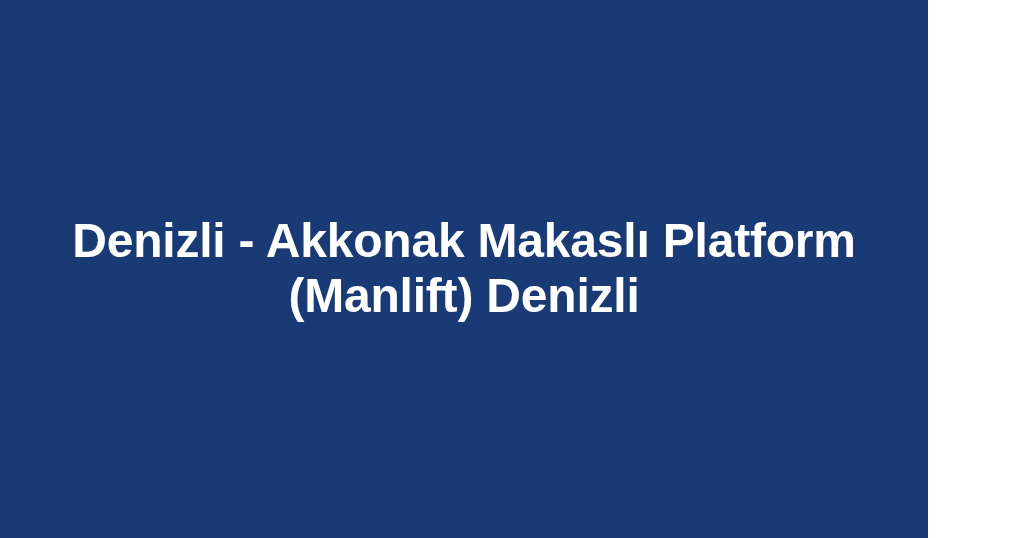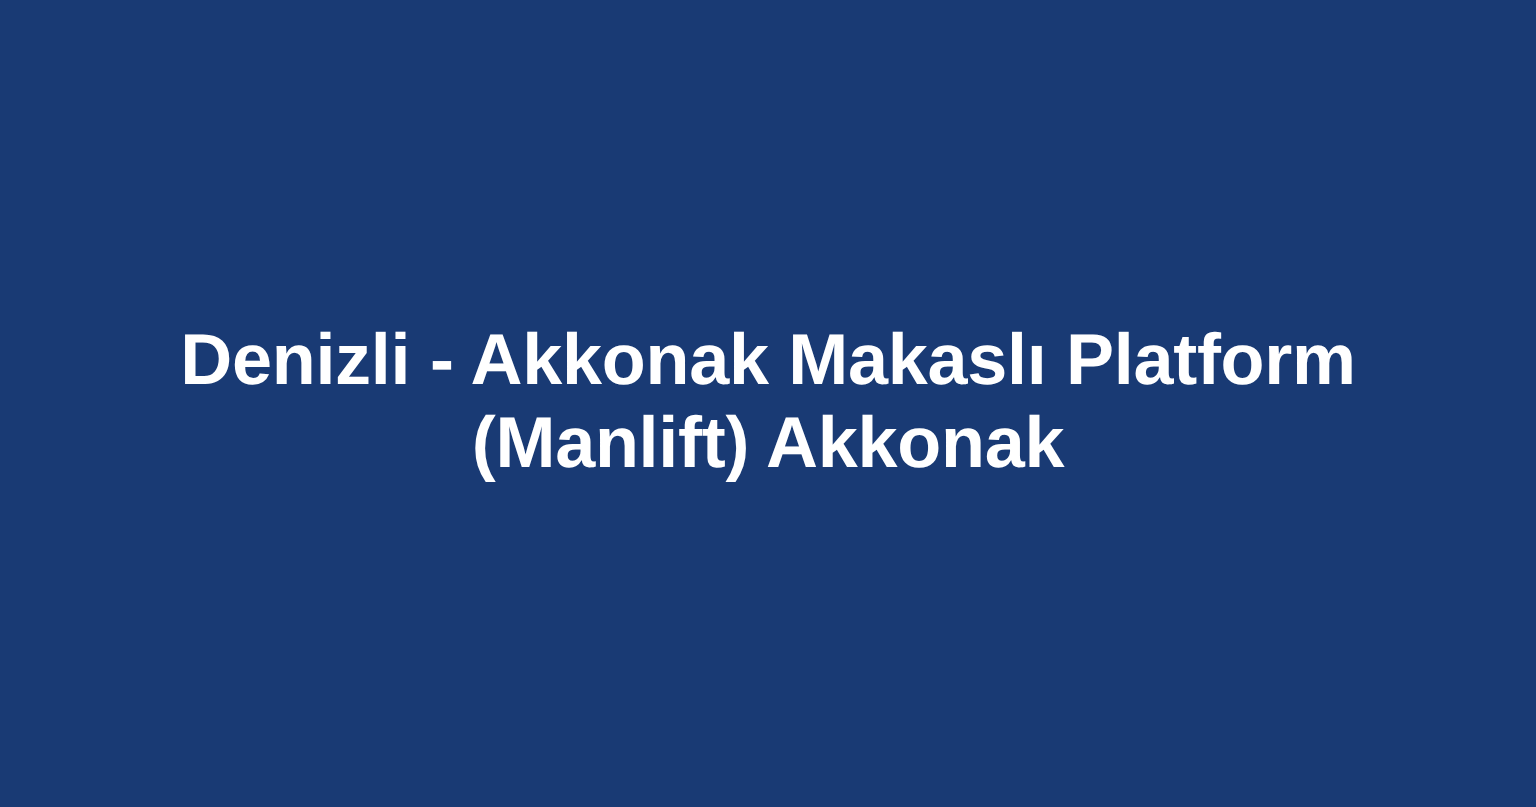--- a/index.html
+++ b/index.html
@@ -12,21 +12,21 @@
     width: 1024px;
     height: 538px;
     overflow: hidden;
     font-family: "Liberation Sans", "DejaVu Sans", sans-serif;
   }
 
   
   .banner {
     position: relative;
     box-sizing: border-box;
-    width: 1024px;
+    width: 928px;
     height: 538px;
     background-color: #193a74;
     display: flex;
     flex-direction: column;
     align-items: center;
     justify-content: flex-start;
   }
 
   
   .title-block {
@@ -53,17 +53,17 @@
 </style>
 </head>
 <body>
 
 <div class="banner">
 
   <div class="title-block">
 
     <span class="title-line">Denizli - Akkonak Makaslı Platform</span>
 
-    <span class="title-line">(Manlift) Akkonak</span>
+    <span class="title-line">(Manlift) Denizli</span>
 
   </div>
 
 </div>
 
 </body></html>

